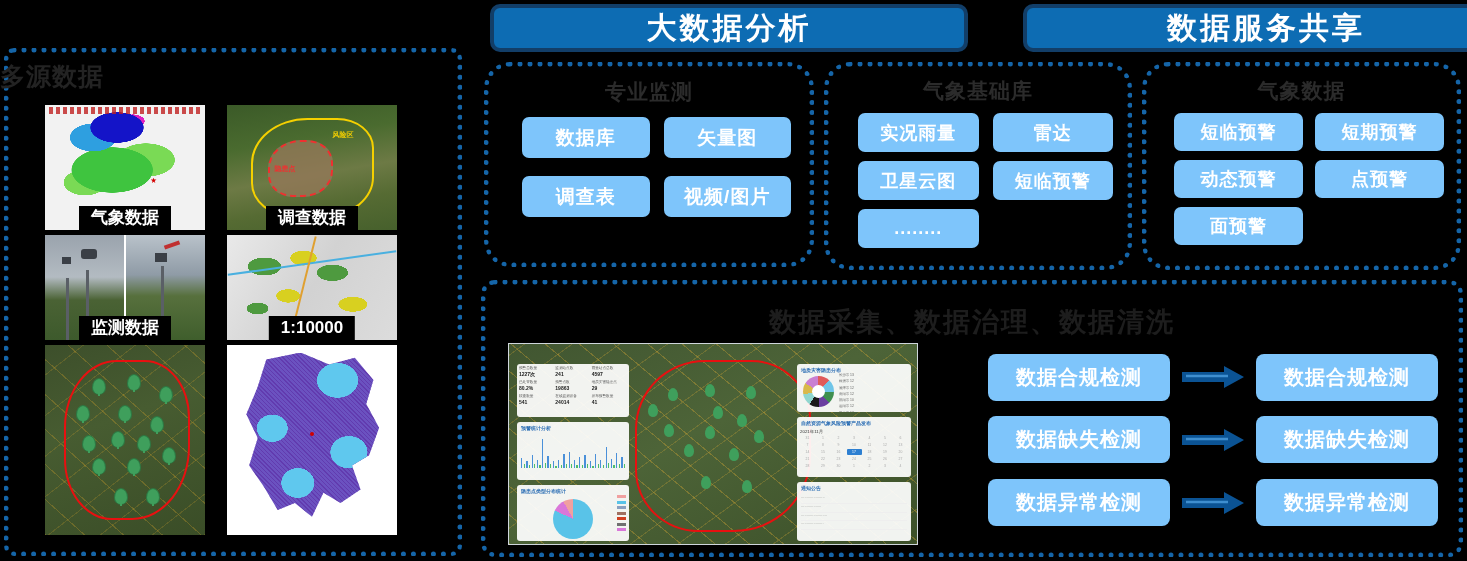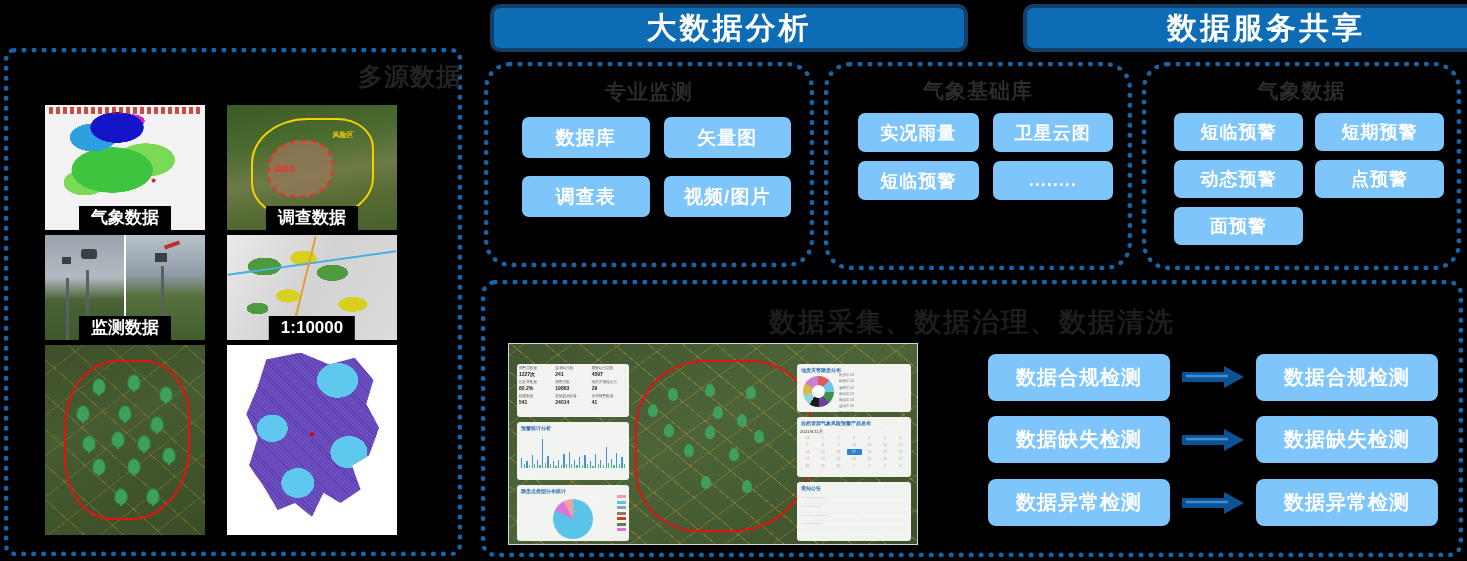--- a/index.html
+++ b/index.html
@@ -29,21 +29,21 @@
     top: 48px;
     width: 458px;
     height: 508px;
     border-radius: 10px;
   }
   #left-title {
     position: absolute;
     top: 60px;
     left: 0;
     width: 462px;
-    text-align: right;
+    text-align: left;
     font-size: 25px;
     font-weight: bold;
     color: #232323;
     letter-spacing: 1px;
   }
   .img-grid {
     position: absolute;
     left: 45px;
     top: 105px;
     width: 382px;
@@ -458,20 +458,21 @@
     <div class="chip">矢量图</div>
     <div class="chip">调查表</div>
     <div class="chip">视频/图片</div>
   </div>
 </div>
 
 <div class="dotted-frame lib-box" id="lib-2">
   <div class="lib-title">气象基础库</div>
   <div class="chip-grid">
     <div class="chip">实况雨量</div>
+    <div class="chip">雷达</div>
     <div class="chip">卫星云图</div>
     <div class="chip">短临预警</div>
     <div class="chip">........</div>
   </div>
 </div>
 
 <div class="dotted-frame lib-box" id="lib-3">
   <div class="lib-title">气象数据</div>
   <div class="chip-grid">
     <div class="chip">短临预警</div>

